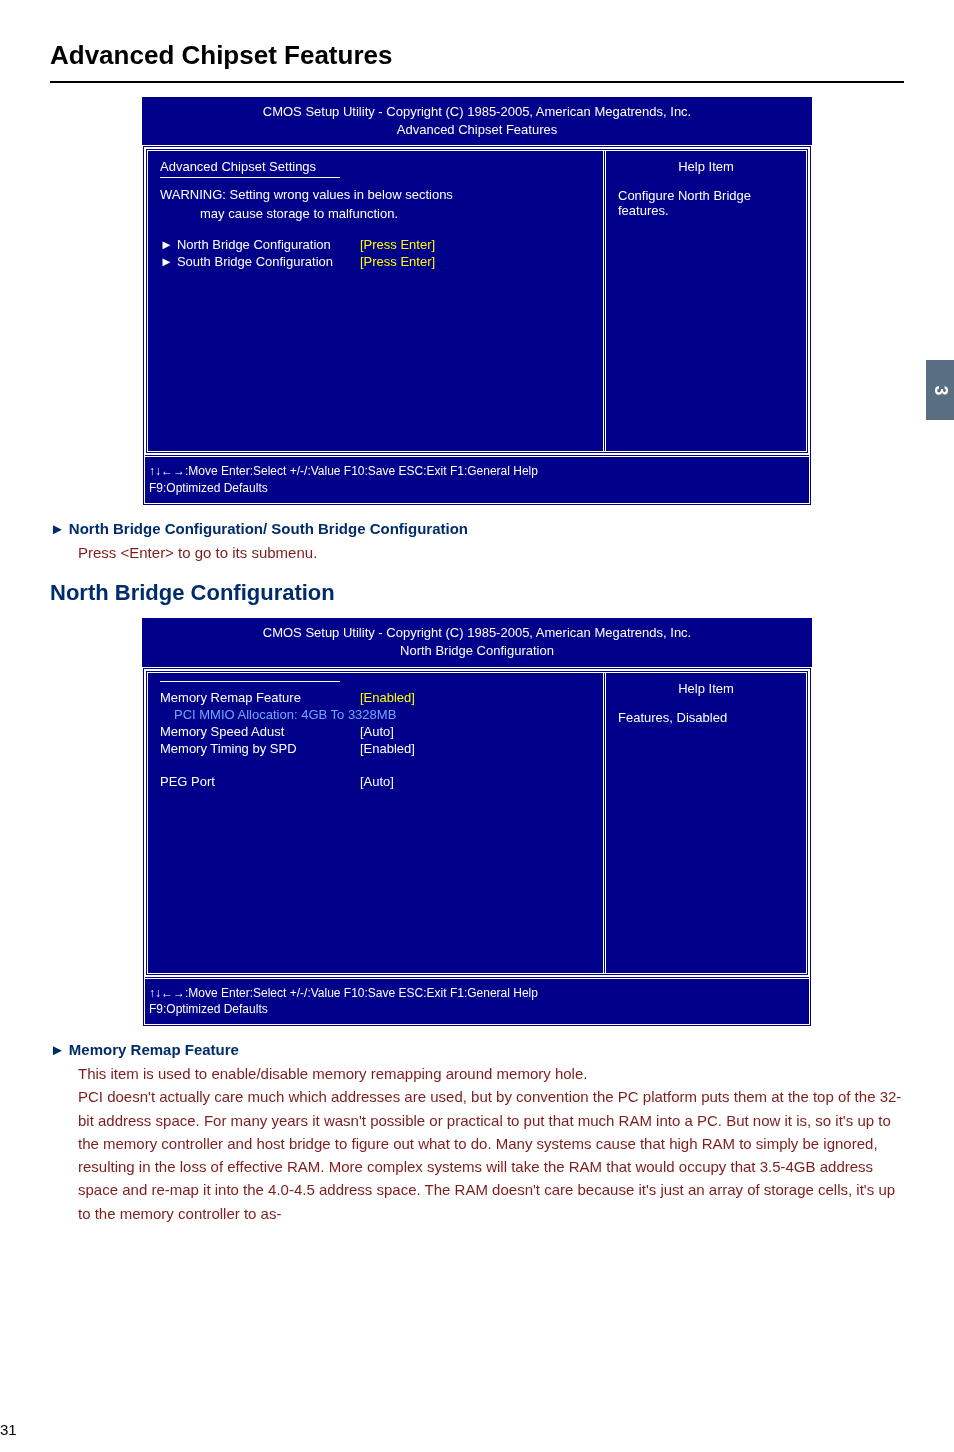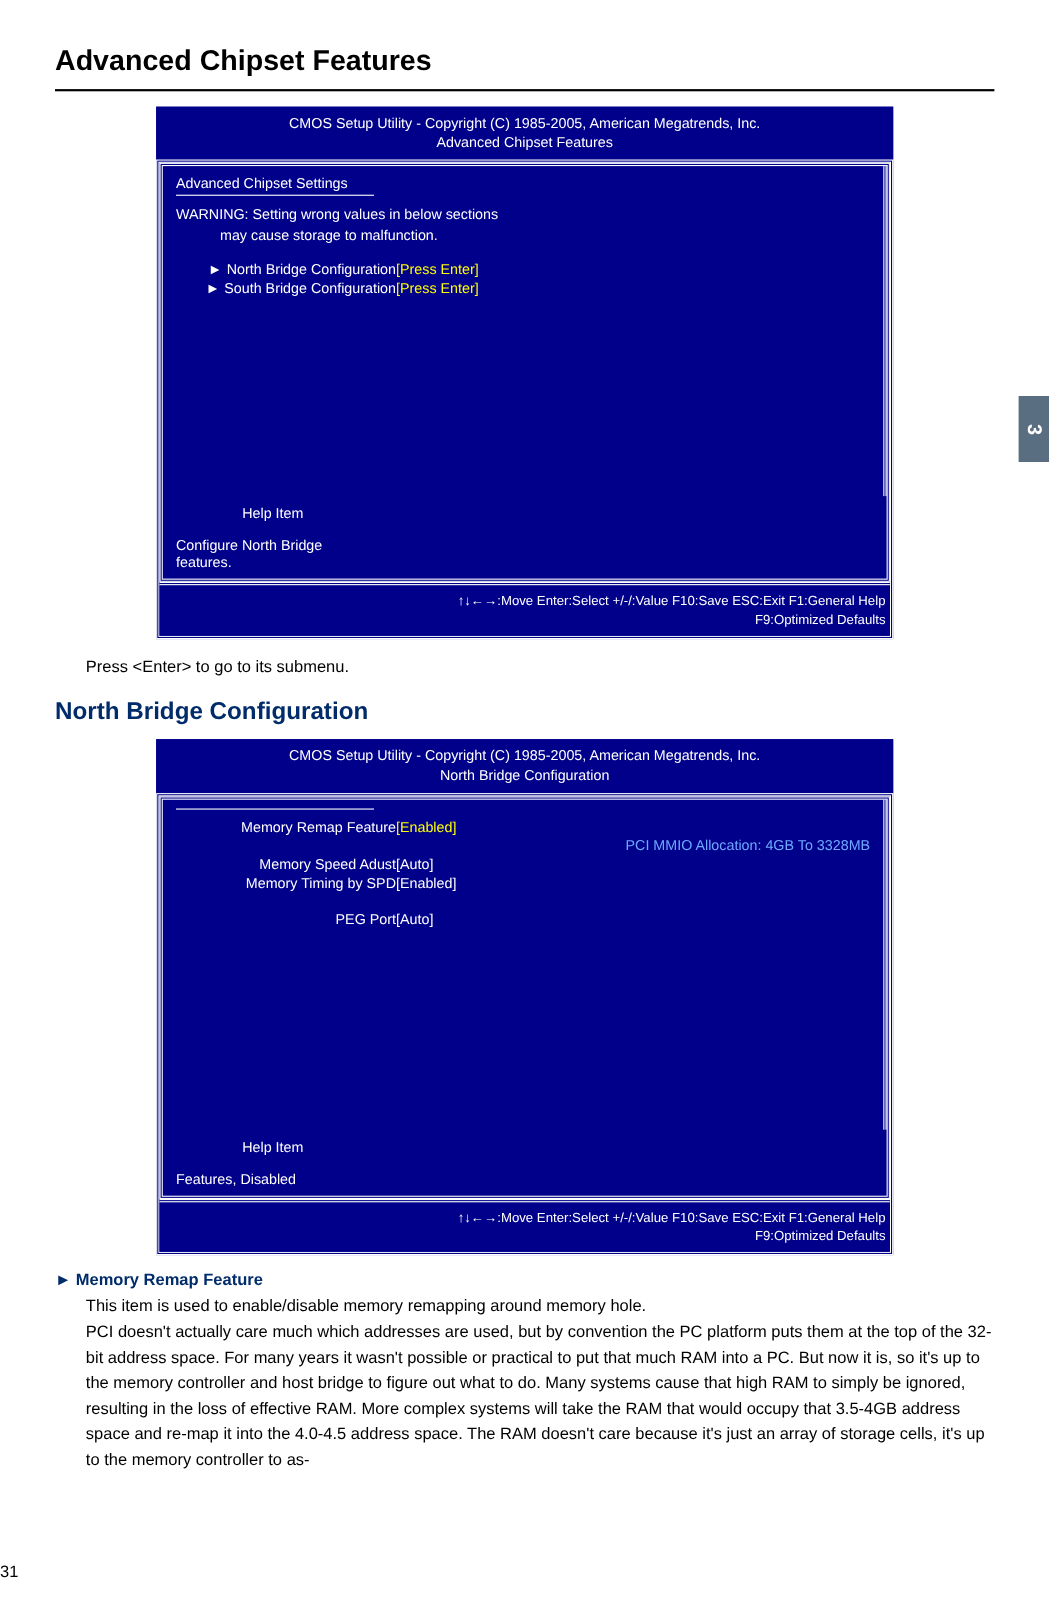--- a/index.html
+++ b/index.html
@@ -48,21 +48,20 @@
     color: #fff;
     text-align: center;
     padding: 6px 8px;
     line-height: 1.4;
   }
   .bios-main {
     display: flex;
     border: 3px double #fff;
     border-left: 3px double #fff;
     border-right: 3px double #fff;
-    flex-direction: column;
   }
   .bios-left {
     flex: 1;
     padding: 8px 12px;
     border-right: 3px double #fff;
     min-height: 300px;
   }
   .bios-right {
     width: 200px;
     padding: 8px 12px;
@@ -75,46 +74,46 @@
     color: #fff;
     margin-bottom: 3px;
   }
   .bios-left .rule {
     border-bottom: 1px solid #fff;
     width: 180px;
     margin-bottom: 8px;
   }
   .bios-left .warn { color: #fff; margin-bottom: 14px; line-height:1.4; padding-left:0; }
   .bios-row { display: flex; color:#fff; margin-bottom:2px; }
-  .bios-row .lbl { flex:0 0 200px;text-align:right; }
+  .bios-row .lbl { flex:0 0 200px; }
   .bios-row .val { color: #ffff00; }
   .bios-row .val.white { color: #fff; }
   .tri { color:#fff; margin-right:4px; }
   .bios-footer {
-    text-align: right;
+    text-align: left;
     padding: 6px 4px;
     font-size: 12px;
     line-height: 1.4;
     border-top: 3px double #fff;
     background: #00008b;
   }
   .bios-wrap { border: 3px double #fff; }
   .sub-heading {
     color: #002c6a;
     font-weight: bold;
     font-size: 15px;
     margin: 2px 0 4px 0;
   }
   .sub-heading .tri-blue { color:#002c6a; margin-right:4px; }
   .body-text {
     font-size: 15px;
     line-height: 1.55;
     margin-left: 28px;
     margin-bottom: 14px;
-    color:#000000;
+    color:#7f1d1d;
   }
   h2.blue-title {
     color: #002c6a;
     font-size: 22px;
     font-weight: bold;
     margin: 16px 0 12px 0;
   }
   .page-num {
     position: absolute;
     bottom: 14px;
@@ -163,20 +162,23 @@
         <div>Configure North Bridge features.</div>
       </div>
     </div>
     <div class="bios-footer">
       <div>↑↓←→:Move   Enter:Select    +/-/:Value   F10:Save   ESC:Exit    F1:General Help</div>
       <div>F9:Optimized Defaults</div>
     </div>
     </div>
   </div>
 
+  <div class="sub-heading">
+    <span class="tri-blue">►</span><span>North Bridge Configuration/ South Bridge Configuration</span>
+  </div>
   <div class="body-text">Press &lt;Enter&gt; to go to its submenu.</div>
 
   <h2 class="blue-title">North Bridge Configuration</h2>
 
   <div class="bios-box">
     <div class="bios-header">
       <div>CMOS Setup Utility - Copyright (C) 1985-2005, American Megatrends, Inc.</div>
       <div>North Bridge Configuration</div>
     </div>
     <div class="bios-wrap">

